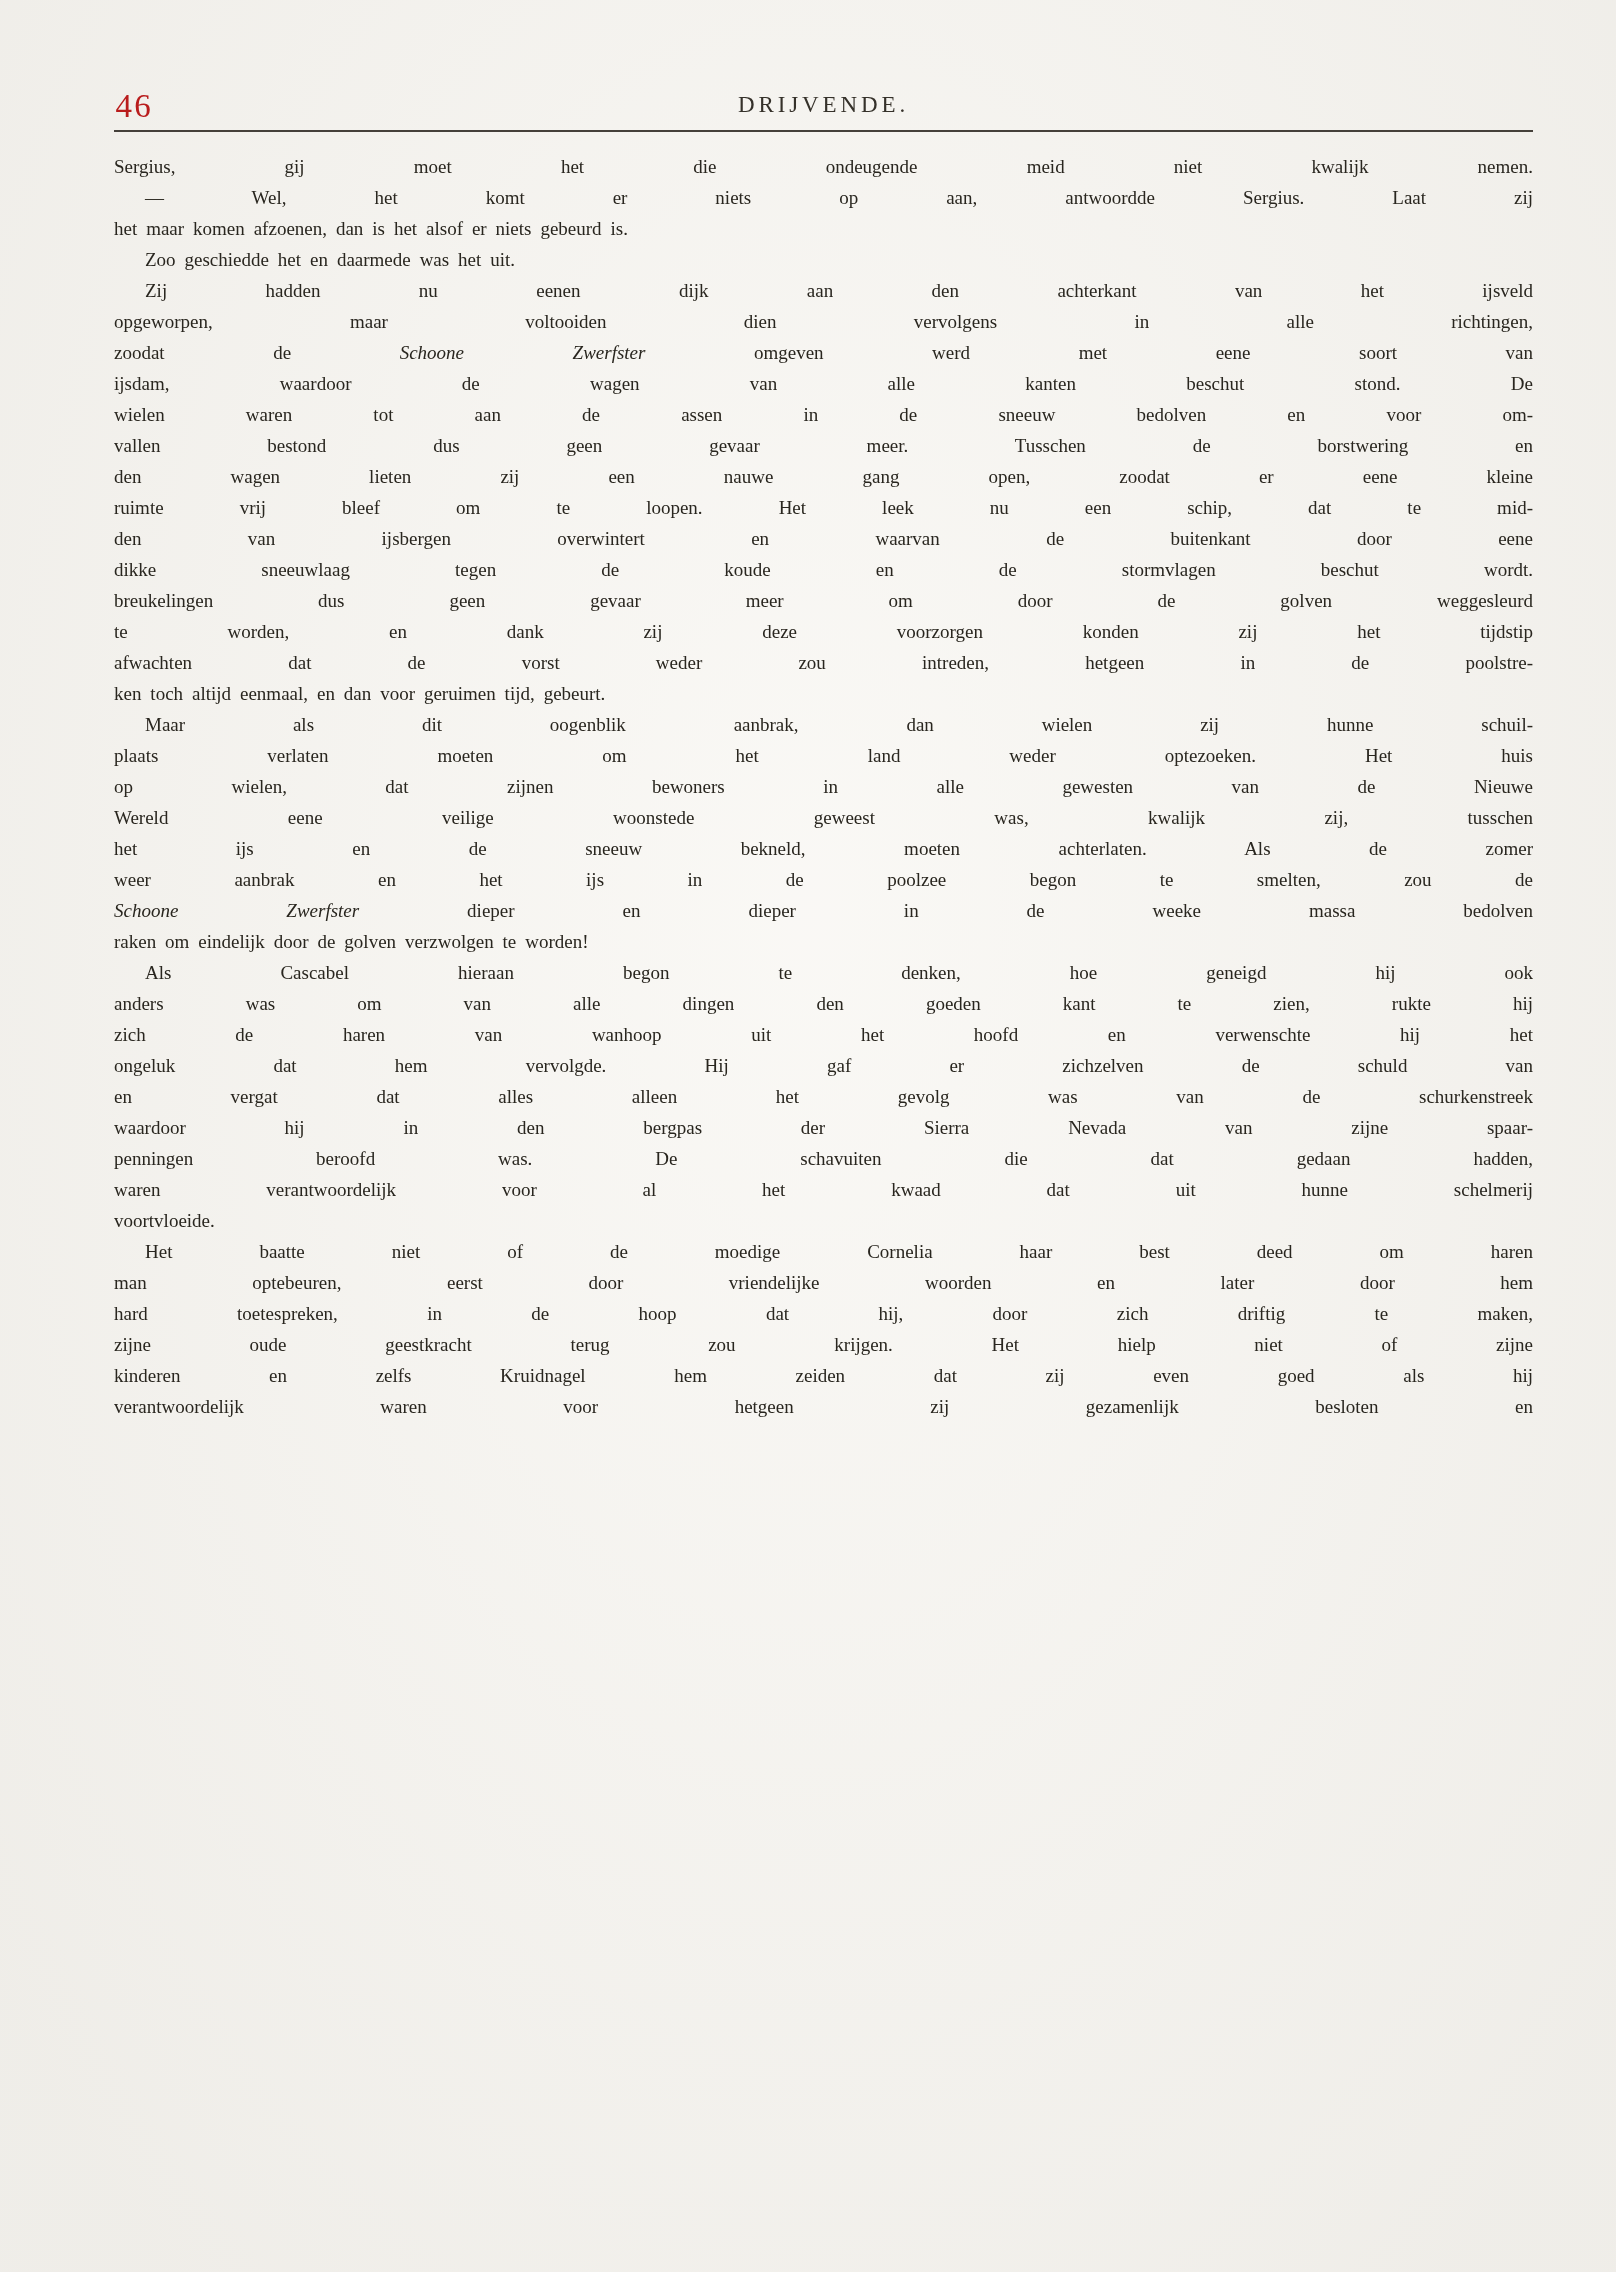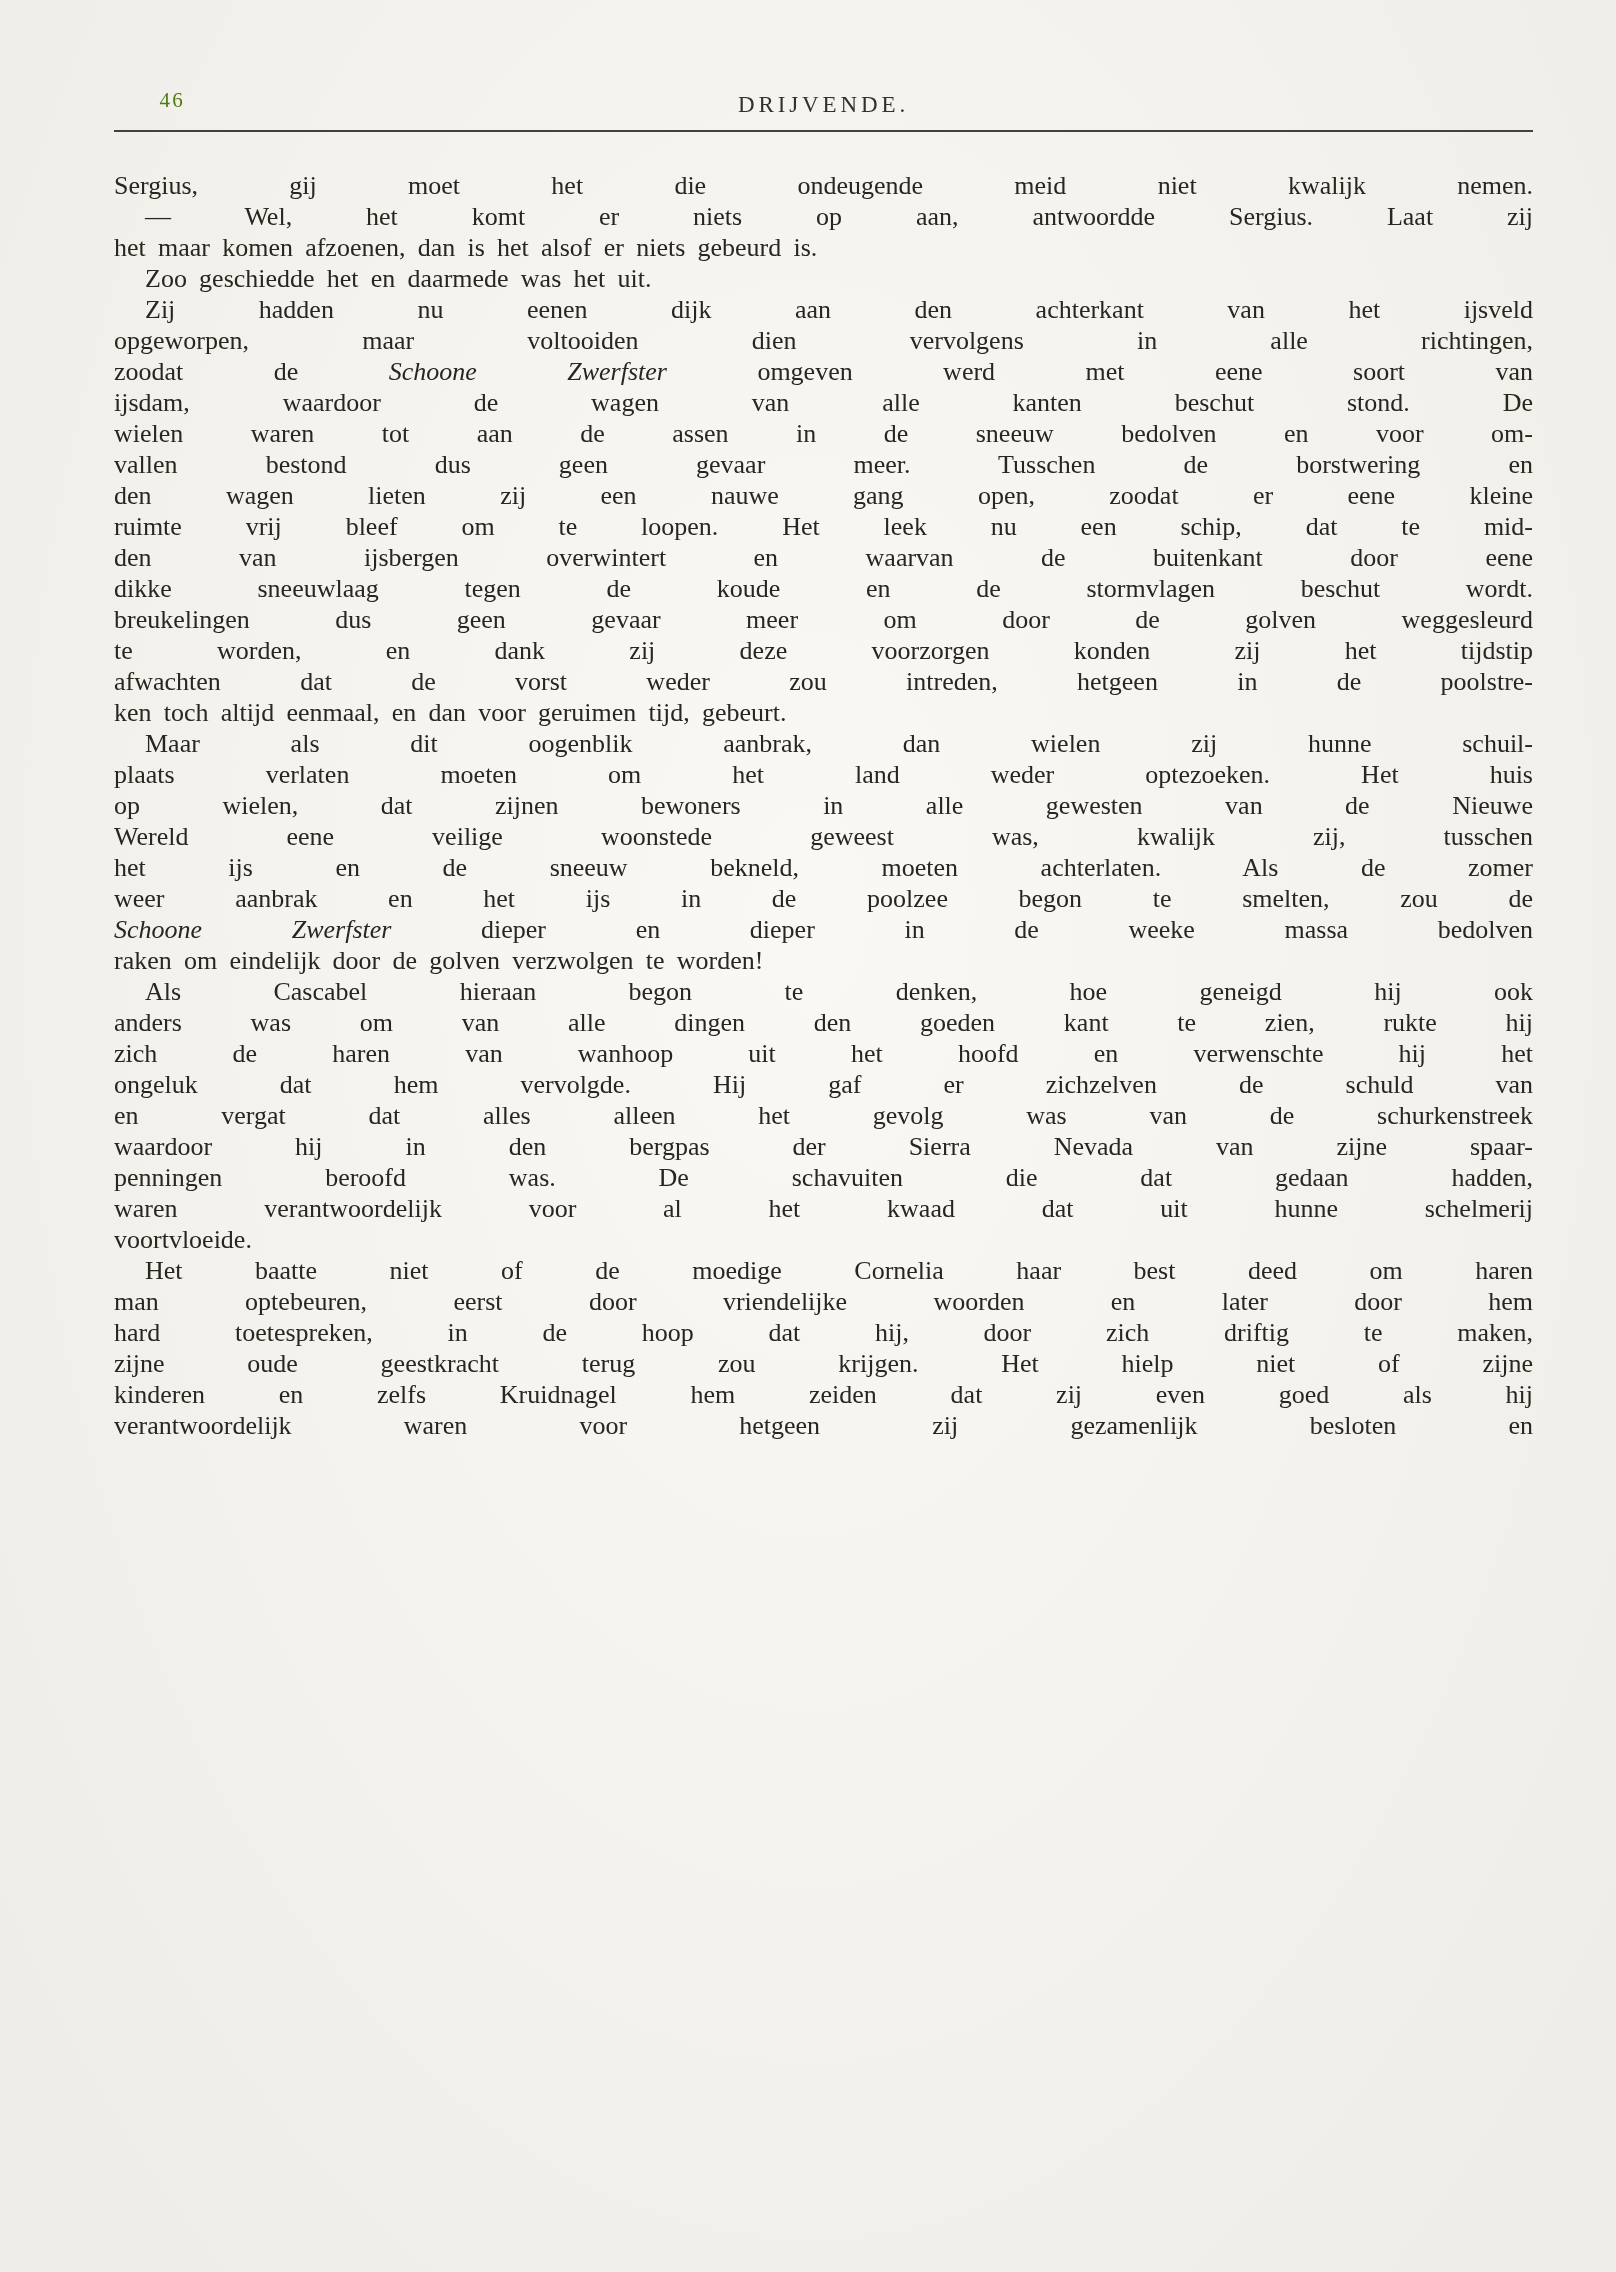--- a/index.html
+++ b/index.html
@@ -24,24 +24,23 @@
     position: absolute;
     left: 114px;
     top: 86px;
     width: 1419px;
     height: 40px;
   }
   .pagenum {
     position: absolute;
     left: 1.5px;
     top: 1.5px;
-    font-size: 21px;
+    font-size: 33px;
     letter-spacing: 2.3px;
-    color: #4d7c0f;
-    margin-left: 44px;
+    color: #b91c1c;
   }
   .running {
     position: absolute;
     left: 0;
     right: 0;
     top: 6.2px;
     text-align: center;
     font-size: 23px;
     letter-spacing: 3.9px;
     word-spacing: 3.1px;
@@ -51,23 +50,23 @@
     position: absolute;
     left: 114px;
     top: 130px;
     width: 1419px;
     height: 2.3px;
     background: #45403a;
   }
   .textblock {
     position: absolute;
     left: 114px;
-    top: 170px;
+    top: 151px;
     width: 1419px;
-    font-size: 26px;
+    font-size: 19px;
     line-height: 31px;
     word-spacing: 0.22em;
     color: #29261f;
   }
   .line {
     height: 31px;
     white-space: nowrap;
     text-align: left;
   }
   .line.just {

